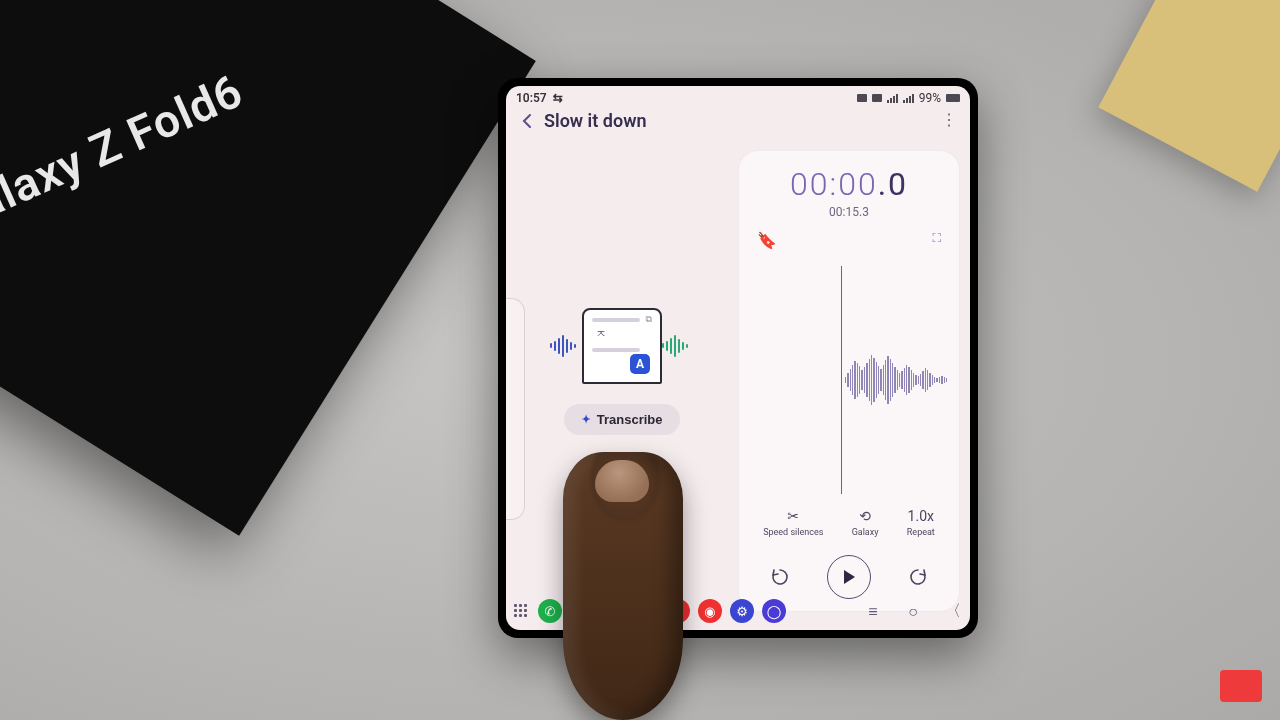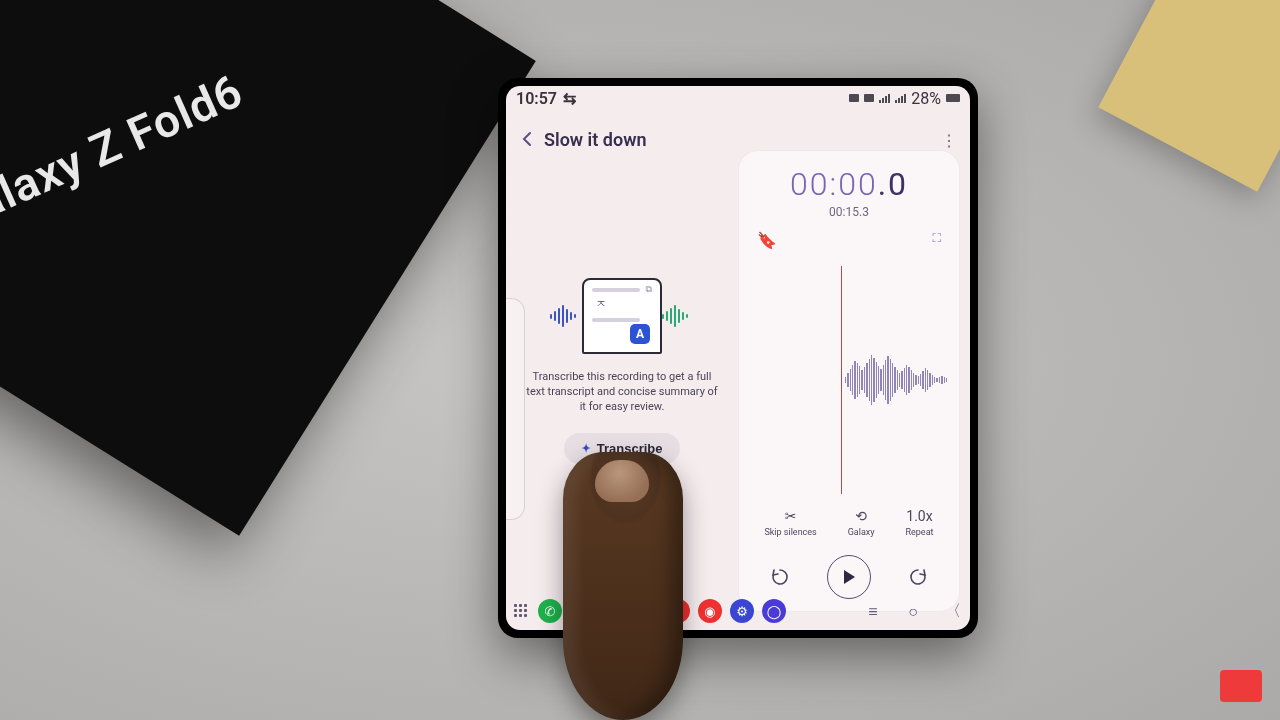--- a/index.html
+++ b/index.html
@@ -13,33 +13,33 @@
   .box-badge{position:absolute;left:82px;top:-96px;width:210px;height:210px;border-radius:50%;background:radial-gradient(circle at 50% 50%, #2a5fd0 0%, #1d4cb4 70%, #163f9e 100%);box-shadow:inset 0 0 0 10px rgba(255,255,255,.85)}
   .clip{position:absolute;right:-30px;top:-20px;width:180px;height:180px;background:#d8c07a;transform:rotate(28deg);box-shadow:0 10px 30px rgba(0,0,0,.25)}
   .watermark{position:absolute;right:38px;bottom:52px;color:rgba(255,255,255,.7);font-size:16px}
   .watermark small{display:block;font-size:12px;color:rgba(255,255,255,.55)}
   .yt-badge{position:absolute;right:18px;bottom:18px;width:42px;height:32px;background:#ee3a3a;border-radius:4px}
 
   
   .device{position:absolute;left:498px;top:78px;width:480px;height:560px;border-radius:20px;background:#000;box-shadow:0 18px 50px rgba(0,0,0,.45)}
   .screen{position:absolute;inset:8px;border-radius:14px;background:#f5ecee;overflow:hidden;display:flex;flex-direction:column}
   
-  .status{height:24px;display:flex;align-items:center;justify-content:space-between;font-size:16px;padding:0 10px;color:#39323a}
+  .status{height:24px;display:flex;align-items:center;justify-content:space-between;font-size:12px;padding:0 10px;color:#39323a}
   .status-left{display:flex;gap:6px;align-items:center;font-weight:600}
   .status-right{display:flex;gap:5px;align-items:center}
   .status-right .i{width:10px;height:8px;background:#4d4953;border-radius:1px}
   .status-right .bars{display:flex;gap:1px;align-items:flex-end}
   .status-right .bars span{width:2px;background:#4d4953}
   .status-right .bars span:nth-child(1){height:3px}
   .status-right .bars span:nth-child(2){height:5px}
   .status-right .bars span:nth-child(3){height:7px}
   .status-right .bars span:nth-child(4){height:9px}
 
   
-  .app-header{height:40px;display:flex;align-items:flex-end;padding:0 10px;color:#3e3557}
+  .app-header{height:40px;display:flex;align-items:flex-start;padding:0 10px;color:#3e3557}
   .back{width:22px;height:22px;display:inline-flex;align-items:center;justify-content:center;color:#5b4e86}
   .title{font-size:18px;font-weight:600;color:#362f4e;margin-left:6px}
   .header-more{margin-left:auto;width:22px;text-align:center;color:#6c6480;font-size:16px}
 
   
   .body{flex:1;display:flex;gap:10px;padding:0 10px 8px}
   .left{flex:1;display:flex;flex-direction:column;align-items:center;justify-content:center;padding:6px 4px 0}
   .left-edge{position:absolute;left:0;top:212px;width:18px;height:220px;border:1px solid rgba(0,0,0,.13);border-left:none;border-radius:0 14px 14px 0;background:rgba(255,255,255,.25)}
   .right{width:222px;display:flex;flex-direction:column}
 
@@ -125,21 +125,21 @@
               <span></span>
               <span></span>
               <span></span>
             </span>
           <span class="bars">
               <span></span>
               <span></span>
               <span></span>
               <span></span>
             </span>
-          <span>28%</span>
+          <span>99%</span>
           <span class="i" style="width:14px"></span>
         </div>
       </div>
 
       <div class="app-header">
         <span class="back">
           <svg width="12" height="16" viewBox="0 0 12 16">
               <path d="M9 2 3 8l6 6" fill="none" stroke="#5b4e86" stroke-width="2" stroke-linecap="round"></path>
             </svg>
         </span>
@@ -168,21 +168,20 @@
             <div class="wave r">
                 <span></span>
                 <span></span>
                 <span></span>
                 <span></span>
                 <span></span>
                 <span></span>
                 <span></span>
               </div>
           </div>
-          <div class="promo-desc">Transcribe this recording to get a full text transcript and concise summary of it for easy review.</div>
           <button class="transcribe-btn">
             <span class="sparkle">✦</span>
             <span>Transcribe</span>
           </button>
         </div>
 
         <div class="right">
           <div class="player-card">
             <div class="time-big">
               <span>00:00</span><span class="tenths">.0</span>
@@ -237,21 +236,21 @@
                   <span style="height: 4px;"></span>
                   <span style="height: 6px;"></span>
                   <span style="height: 8px;"></span>
                   <span style="height: 6px;"></span>
                   <span style="height: 4px;"></span>
                 </div>
             </div>
             <div class="ctrl-row">
               <div class="ctrl">
                 <span class="ic">✂︎</span>
-                <span>Skip silences</span>
+                <span>Speed silences</span>
               </div>
               <div class="ctrl">
                 <span class="ic">⟲</span>
                 <span>Galaxy</span>
               </div>
               <div class="ctrl">
                 <span class="ic">1.0x</span>
                 <span>Repeat</span>
               </div>
             </div>

